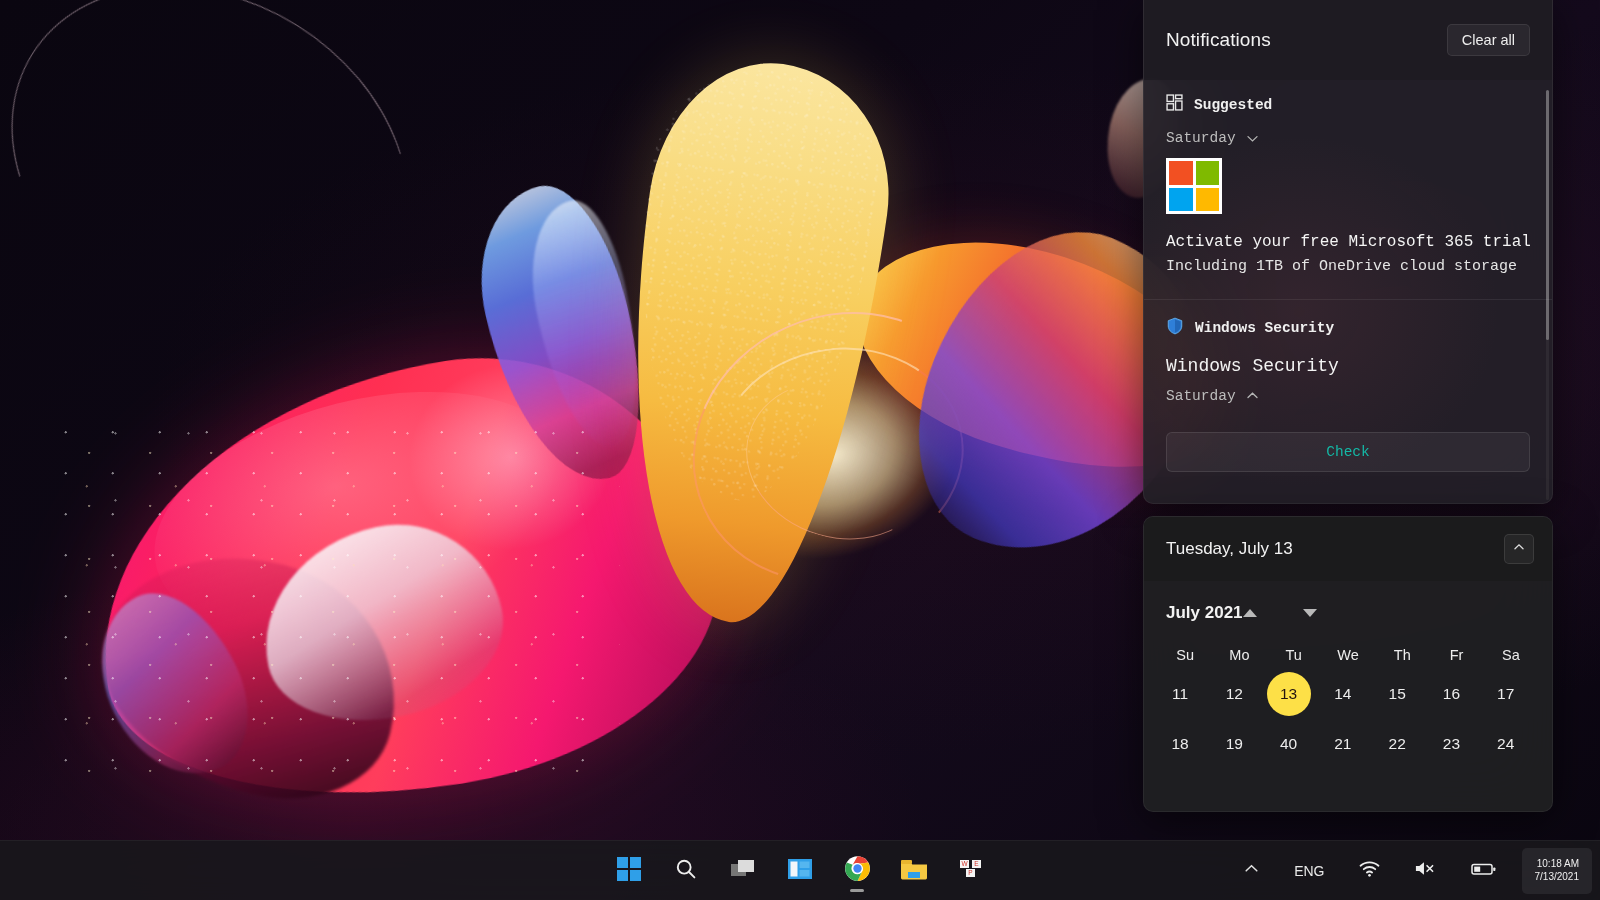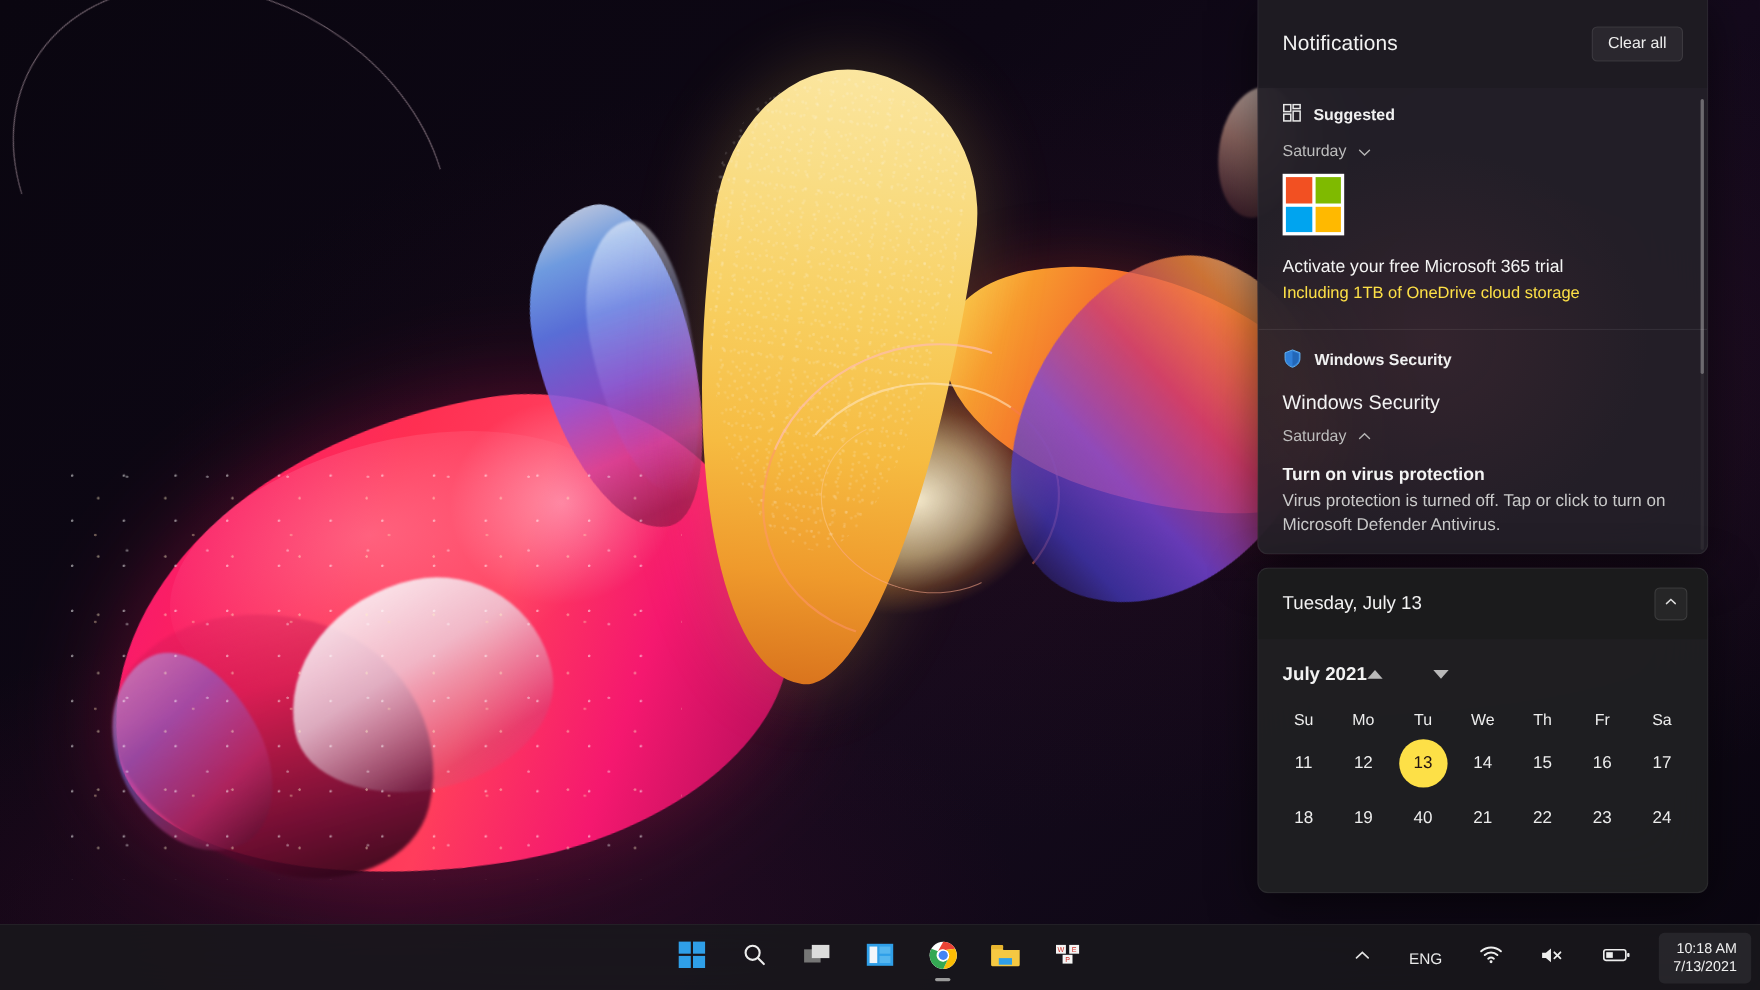--- a/index.html
+++ b/index.html
@@ -201,21 +201,21 @@
   .notif-title { font-size:19px; color:#f2f2f2; letter-spacing:0.1px; }
   .clear-all {
     font-size:14.5px; color:#ededed;
     background:rgba(255,255,255,0.055);
     border:1px solid rgba(255,255,255,0.085);
     border-radius:5px; padding:7px 14px; cursor:pointer;
   }
 
   .notif-scroll { position:relative; height:424px; }
 
-  .group { position:relative; padding:0 0 0 0; }
+  .group { position:relative; padding:0 0 0 0;font-family:Liberation Mono, monospace; }
   .group-head {
     display:flex; align-items:center; gap:11px;
     padding:14px 22px 10px 22px;
   }
   .group-head .gname { font-size:14.5px; color:#f0f0f0; font-weight:bold; }
   .daybar {
     display:flex; align-items:center; gap:9px;
     padding:4px 22px 8px 22px; cursor:pointer;
   }
   .daybar .dname { font-size:14.5px; color:#bdbdbd; }
@@ -227,21 +227,21 @@
     background:#fff; padding:3px;
     display:grid; grid-template-columns:1fr 1fr; grid-template-rows:1fr 1fr; gap:3px;
   }
   .ms-logo i { display:block; }
   .toast-body { min-width:0; flex:1; padding-top:1px; }
   .toast-title {
     font-size:16px; color:#f4f4f4; line-height:1.35;
     white-space:nowrap; overflow:hidden;
   }
   .toast-sub {
-    font-size:15px; color:#fde047; line-height:1.35; margin-top:3px;
+    font-size:15px; color:#e5e5e5; line-height:1.35; margin-top:3px;
     white-space:nowrap; overflow:hidden;
   }
 
   .divider { height:1px; background:rgba(255,255,255,0.075); margin:0; }
 
   .sec-app { display:flex; align-items:center; gap:11px; padding:17px 22px 0 22px; }
   .sec-app .aname { font-size:14.5px; color:#f0f0f0; font-weight:bold; }
   .sec-big { font-size:18px; color:#f3f3f3; padding:16px 22px 0 22px; }
   .sec-msg { padding:8px 22px 0 22px; }
   .sec-msg .mt { font-size:16px; color:#f4f4f4; font-weight:bold; line-height:1.4; }
@@ -296,21 +296,21 @@
   .tri-up { border-left:7px solid transparent; border-right:7px solid transparent; border-bottom:8px solid #b9b9b9; }
   .tri-dn { border-left:7px solid transparent; border-right:7px solid transparent; border-top:8px solid #b9b9b9; }
 
   .cal-grid { padding:6px 14px 0 14px; }
   .cal-row { display:grid; grid-template-columns:repeat(7,1fr); }
   .dow {
     text-align:center; font-size:14.5px; color:#ededed; font-weight:normal;
     padding:8px 0 6px 0;
   }
   .daycell {
-    display:flex; align-items:center; justify-content:center;
+    display:flex; align-items:center; justify-content:flex-start;
     height:50px; cursor:pointer;
   }
   .daynum {
     width:44px; height:44px; border-radius:50%;
     display:flex; align-items:center; justify-content:center;
     font-size:15.5px; color:#ededed;
   }
   .daynum.today { background:#fde047; color:#231410; }
 
   
@@ -343,21 +343,21 @@
     height:44px; border-radius:5px; padding:0 9px;
     display:flex; align-items:center; justify-content:center; cursor:pointer;
   }
   .tray-lang { font-size:14px; color:#eaeaea; }
   .clock {
     height:46px; padding:0 13px; border-radius:5px;
     background:rgba(255,255,255,0.07);
     display:flex; flex-direction:column; align-items:flex-end; justify-content:center;
     cursor:pointer; line-height:1.25;
   }
-  .clock div { font-size:13px; color:#f0f0f0; }
+  .clock div { font-size:10px; color:#f0f0f0; }
 </style>
 </head>
 <body>
 
 <div id="wallpaper">
   <div class="petal p-pink"></div>
   <div class="p-pink-spec"></div>
   <div class="petal p-tail"></div>
   <div class="petal p-white-bowl"></div>
   <div class="p-arc"></div>
@@ -438,24 +438,20 @@
 
       <div class="daybar" style="padding-top:12px">
         <span class="dname">Saturday</span>
         <span class="chev">
           <svg width="15" height="15" viewBox="0 0 16 16">
             <path d="M3.2 10.2 L8 5.6 L12.8 10.2" fill="none" stroke="#b5b5b5" stroke-width="1.4" stroke-linecap="round"></path>
           </svg>
         </span>
       </div>
 
-      <div class="sec-msg">
-        <div class="mt">Turn on virus protection</div>
-        <div class="mb">Virus protection is turned off. Tap or click to turn on Microsoft Defender Antivirus.</div>
-      </div>
 
       <div class="cut-button">Check</div>
     </div>
 
     <div class="scrollbar">
       <div class="thumb"></div>
     </div>
   </div>
 </div>
 

